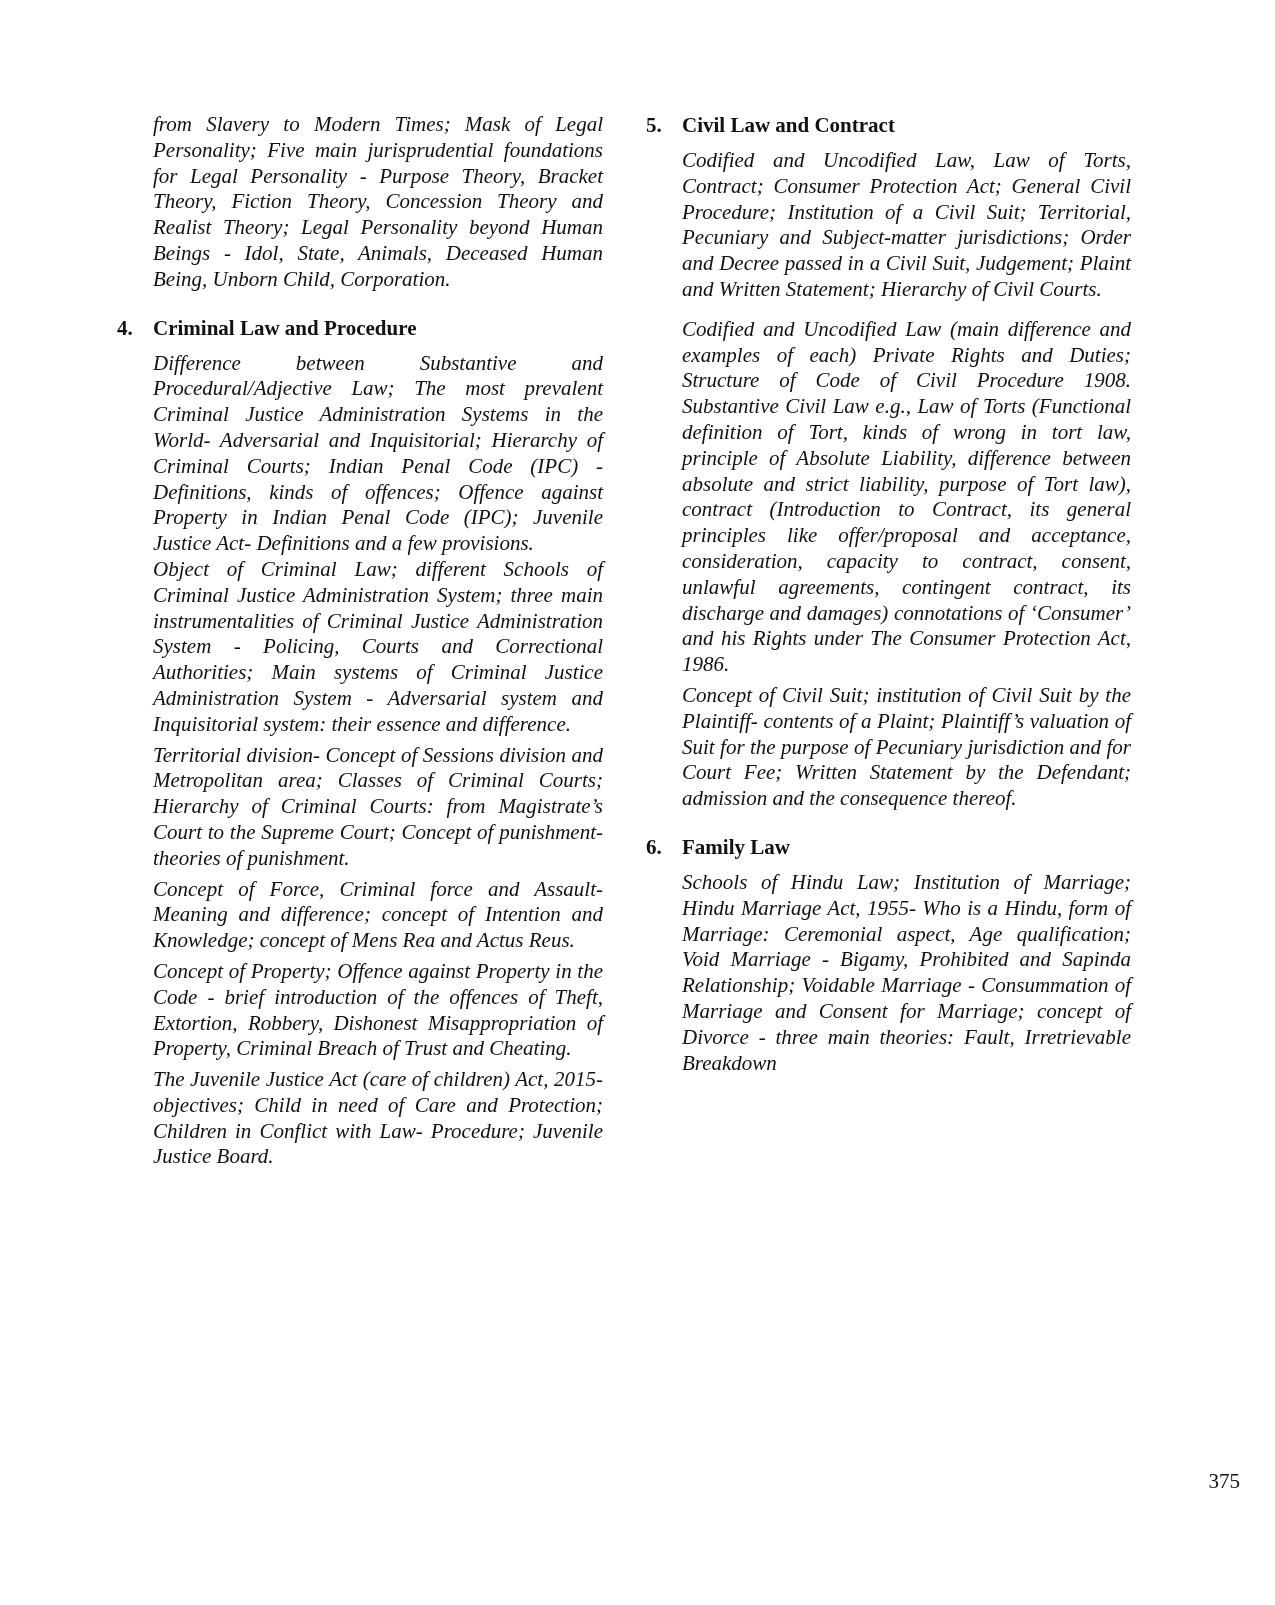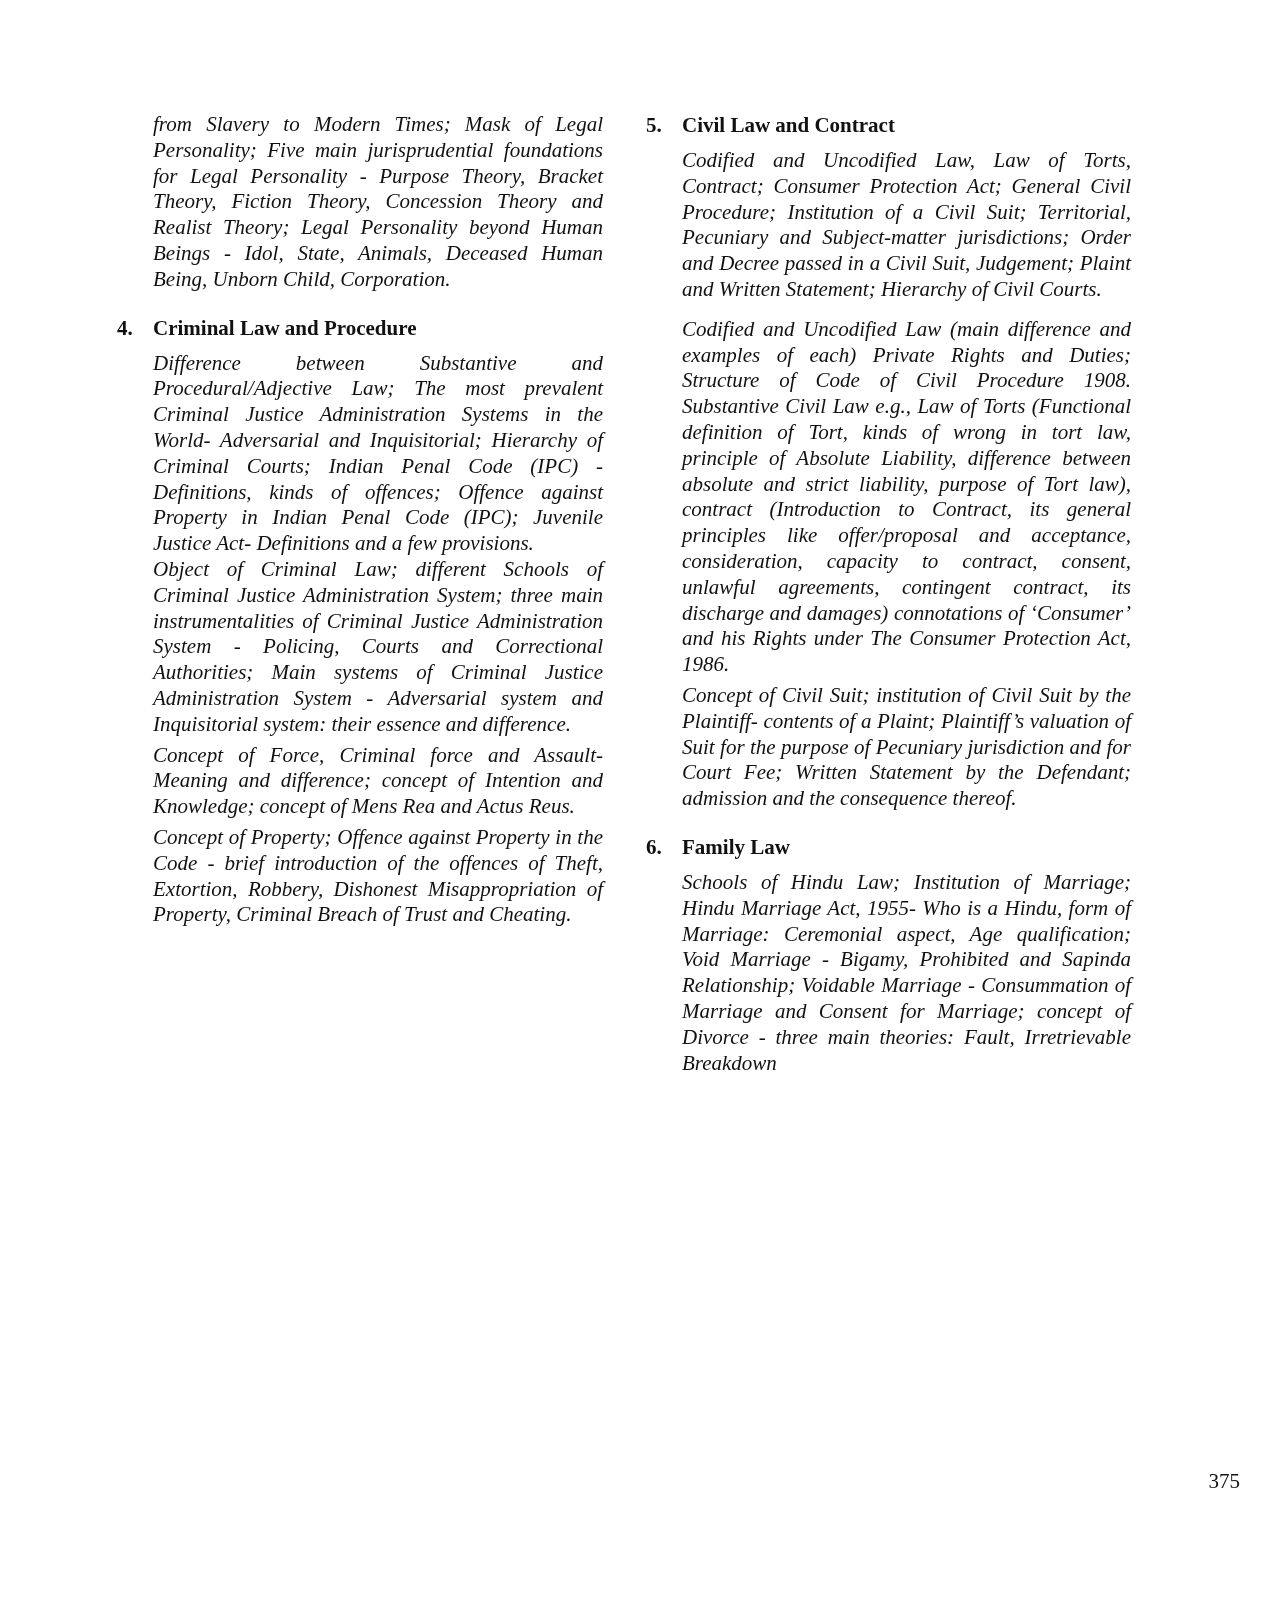--- a/index.html
+++ b/index.html
@@ -39,22 +39,24 @@
   </div>
 
   <div class="section" style="margin-top:22px;">
     <div class="section-head">
       <span class="section-num">4.</span>
       <span>Criminal Law and Procedure</span>
     </div>
     <div class="indent">
       <p class="p" style="margin-bottom:0;">Difference between Substantive and Procedural/Adjective Law; The most prevalent Criminal Justice Administration Systems in the World- Adversarial and Inquisitorial; Hierarchy of Criminal Courts; Indian Penal Code (IPC) - Definitions, kinds of offences; Offence against Property in Indian Penal Code (IPC); Juvenile Justice Act- Definitions and a few provisions.</p>
       <p class="p it">Object of Criminal Law; different Schools of Criminal Justice Administration System; three main instrumentalities of Criminal Justice Administration System - Policing, Courts and Correctional Authorities; Main systems of Criminal Justice Administration System - Adversarial system and Inquisitorial system: their essence and difference.</p>
+      <p class="p it">Territorial division- Concept of Sessions division and Metropolitan area; Classes of Criminal Courts; Hierarchy of Criminal Courts: from Magistrate’s Court to the Supreme Court; Concept of punishment-theories of punishment.</p>
       <p class="p it">Concept of Force, Criminal force and Assault- Meaning and difference; concept of Intention and Knowledge; concept of Mens Rea and Actus Reus.</p>
       <p class="p it">Concept of Property; Offence against Property in the Code - brief introduction of the offences of Theft, Extortion, Robbery, Dishonest Misappropriation of Property, Criminal Breach of Trust and Cheating.</p>
+      <p class="p it">The Juvenile Justice Act (care of children) Act, 2015- objectives; Child in need of Care and Protection; Children in Conflict with Law- Procedure; Juvenile Justice Board.</p>
     </div>
   </div>
 </div>
 
 <div class="col col-right">
   <div>
     <div class="section-head">
       <span class="section-num">5.</span>
       <span>Civil Law and Contract</span>
     </div>

